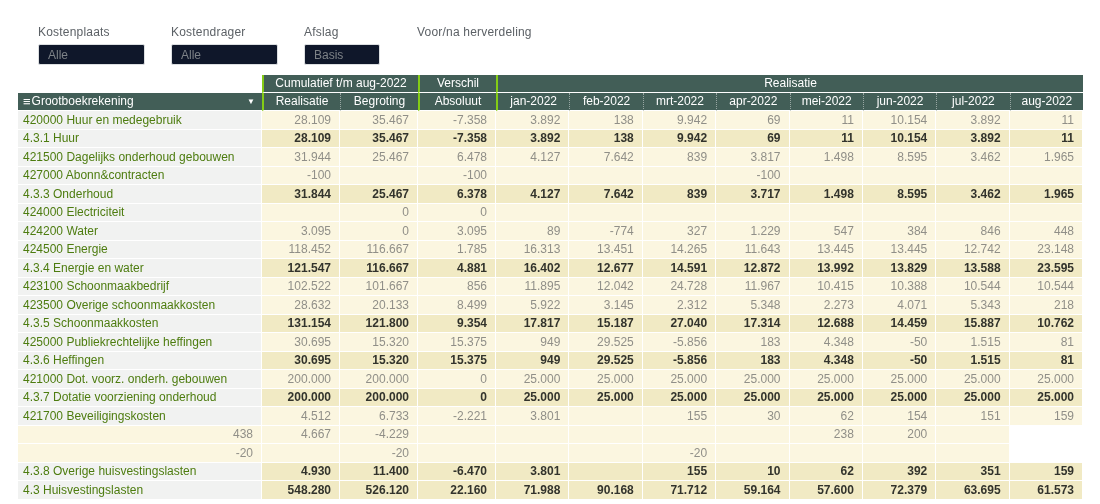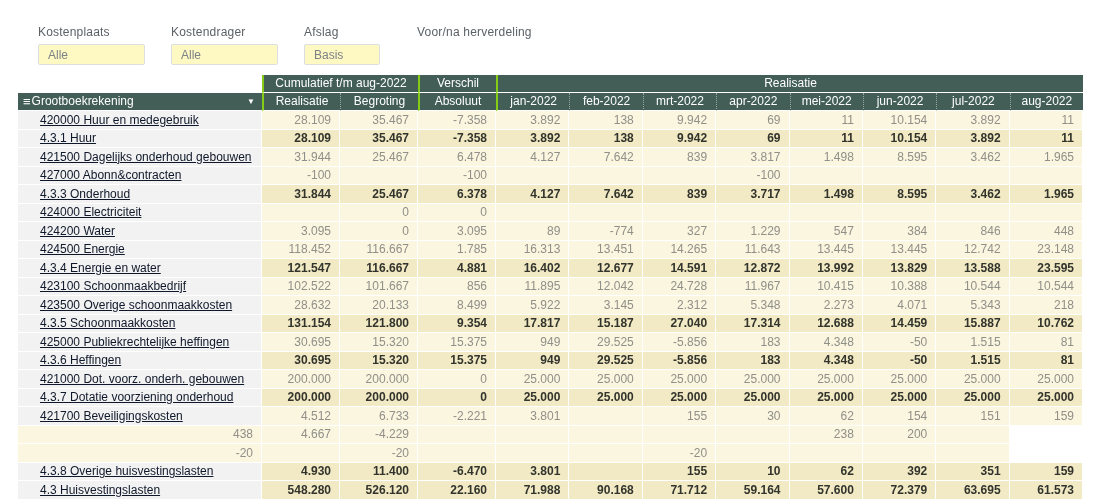--- a/index.html
+++ b/index.html
@@ -4,21 +4,21 @@
 <style>
   * { box-sizing: border-box; margin: 0; padding: 0; }
   html, body { width: 1100px; height: 504px; background: #ffffff; overflow: hidden; }
   body { font-family: "Liberation Sans", sans-serif; }
 
   
   .filters { display: flex; padding: 25px 0 0 23px; }
   .filter { margin-right: 11px; margin-left: 15px; }
   .filter-label { font-size: 12px; color: #5c6166; margin-bottom: 5px; letter-spacing: .2px; }
   .filter-box {
-    height: 21px; background: #fef9c3; border: 1px solid #dcdfe1; border-radius: 2px;
+    height: 21px; background: #0f172a; border: 1px solid #dcdfe1; border-radius: 2px;
     font-size: 12px; color: #7d8287; display: flex; align-items: center; padding-left: 9px;
     cursor: pointer;
   }
   .w107 { width: 107px; } .w90 { width: 76px; } .w108 { width: 108px; }
   .gap4 { margin-left: 26px; }
 
   
   .table-wrap { margin: 10px 0 0 18px; width: 1065px; font-size: 12px; }
   .grid { display: grid; grid-template-columns: 244px 78px 78px 78px repeat(8, 73.375px); }
 
@@ -36,21 +36,21 @@
     justify-content: space-between; padding: 0 7px 0 5px; cursor: pointer;
   }
   .rowhead .lhs { display: flex; align-items: center; }
   .burger { font-size: 13px; font-weight: bold; margin-right: 1px; line-height: 1; }
   .caret { font-size: 8px; line-height: 1; }
 
   .cell {
     height: 18.5px; border-right: 1px solid #ffffff; border-bottom: 1px solid #ffffff;
     display: flex; align-items: center; white-space: nowrap; overflow: hidden;
   }
-  .cell.lbl { background: #f1f2f1; color: #0f172a; padding-left: 22px; text-decoration: underline; }
+  .cell.lbl { background: #f1f2f1; color: #4d7c0f; padding-left: 5px; }
   .cell.num { background: #fbf6e0; color: #908f88; justify-content: flex-end; padding-right: 8px; }
   .row.bold .cell.num { background: #f1eac4; color: #32332c; font-weight: bold; }
 </style>
 </head>
 <body>
 
 <div class="filters">
   <div class="filter">
     <div class="filter-label">Kostenplaats</div>
     <div class="filter-box w107">Alle</div>

